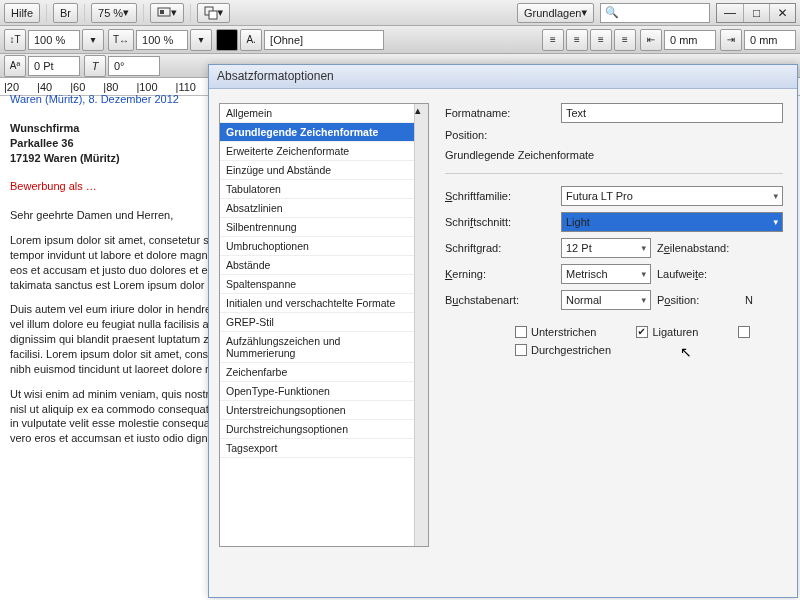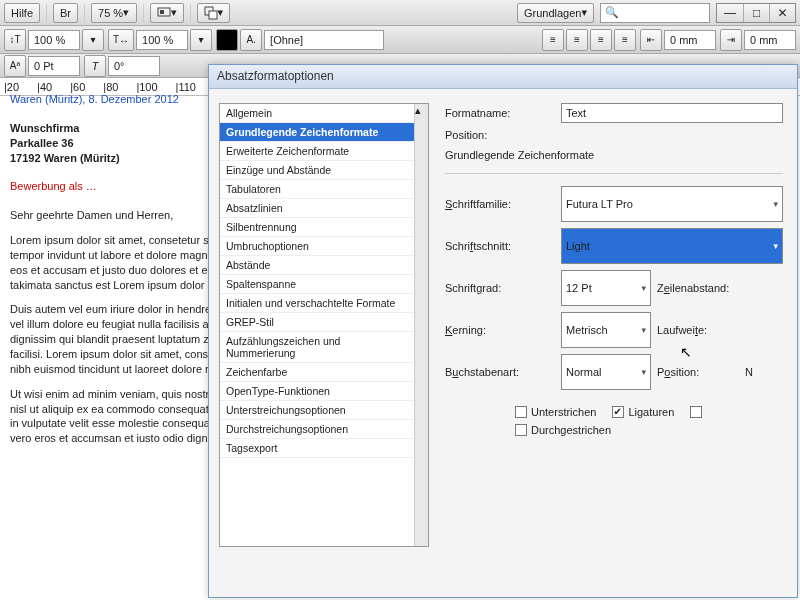--- a/index.html
+++ b/index.html
@@ -30,28 +30,28 @@
 .catlist{width:210px;height:444px;border:1px solid #999;background:#fff;overflow:hidden;display:flex;flex-direction:column}
 .catlist .item{padding:3px 6px;border-bottom:1px solid #eee;cursor:default;font-size:10.5px}
 .catlist .item.sel{background:#2a6fd6;color:#fff;font-weight:bold}
 .catlist .scrollbar{width:14px;background:#e8e8e8;border-left:1px solid #ccc}
 .catwrap{display:flex;flex:1}
 .catitems{flex:1}
 .form{flex:1;padding:0 4px}
 .frow{display:flex;align-items:center;margin-bottom:6px;gap:6px}
 .flabel{width:110px;text-align:left;padding-right:2px}
 .finput{border:1px solid #888;background:#fff;height:20px;padding:0 4px;flex:1;display:flex;align-items:center}
-.fsel{position:relative;border:1px solid #888;background:#fff;height:36px;padding:0 32px 0 4px;flex:1;display:flex;align-items:center}
+.fsel{position:relative;border:1px solid #888;background:#fff;height:20px;padding:0 32px 0 4px;flex:1;display:flex;align-items:center}
 .fsel::after{content:"▾";position:absolute;right:4px;font-size:9px;color:#555}
 .fsel.highlight{background:#2a6fd6;color:#fff}
 .fsel.highlight::after{color:#fff}
 .subhead{margin:8px 0 12px 0;font-size:11px}
 .hr{height:1px;background:#ccc;margin:6px 0 12px 0}
 .rightcol{width:82px;text-align:left;font-size:11px}
-.cbrow{display:flex;gap:16px;margin-top:16px;padding-left:70px}
+.cbrow{display:flex;gap:40px;margin-top:16px;padding-left:70px}
 .cb{display:flex;align-items:center;gap:4px}
 .cbox{width:12px;height:12px;border:1px solid #777;background:#fff}
 .cbox.checked::after{content:"✔";font-size:10px;position:relative;top:-2px;left:0}
 .cursor{position:absolute;left:680px;top:344px;font-size:14px;color:#000;pointer-events:none}
 svg{display:block}
 .icon-svg{width:14px;height:14px}
 </style>
 </head>
 <body>
 

